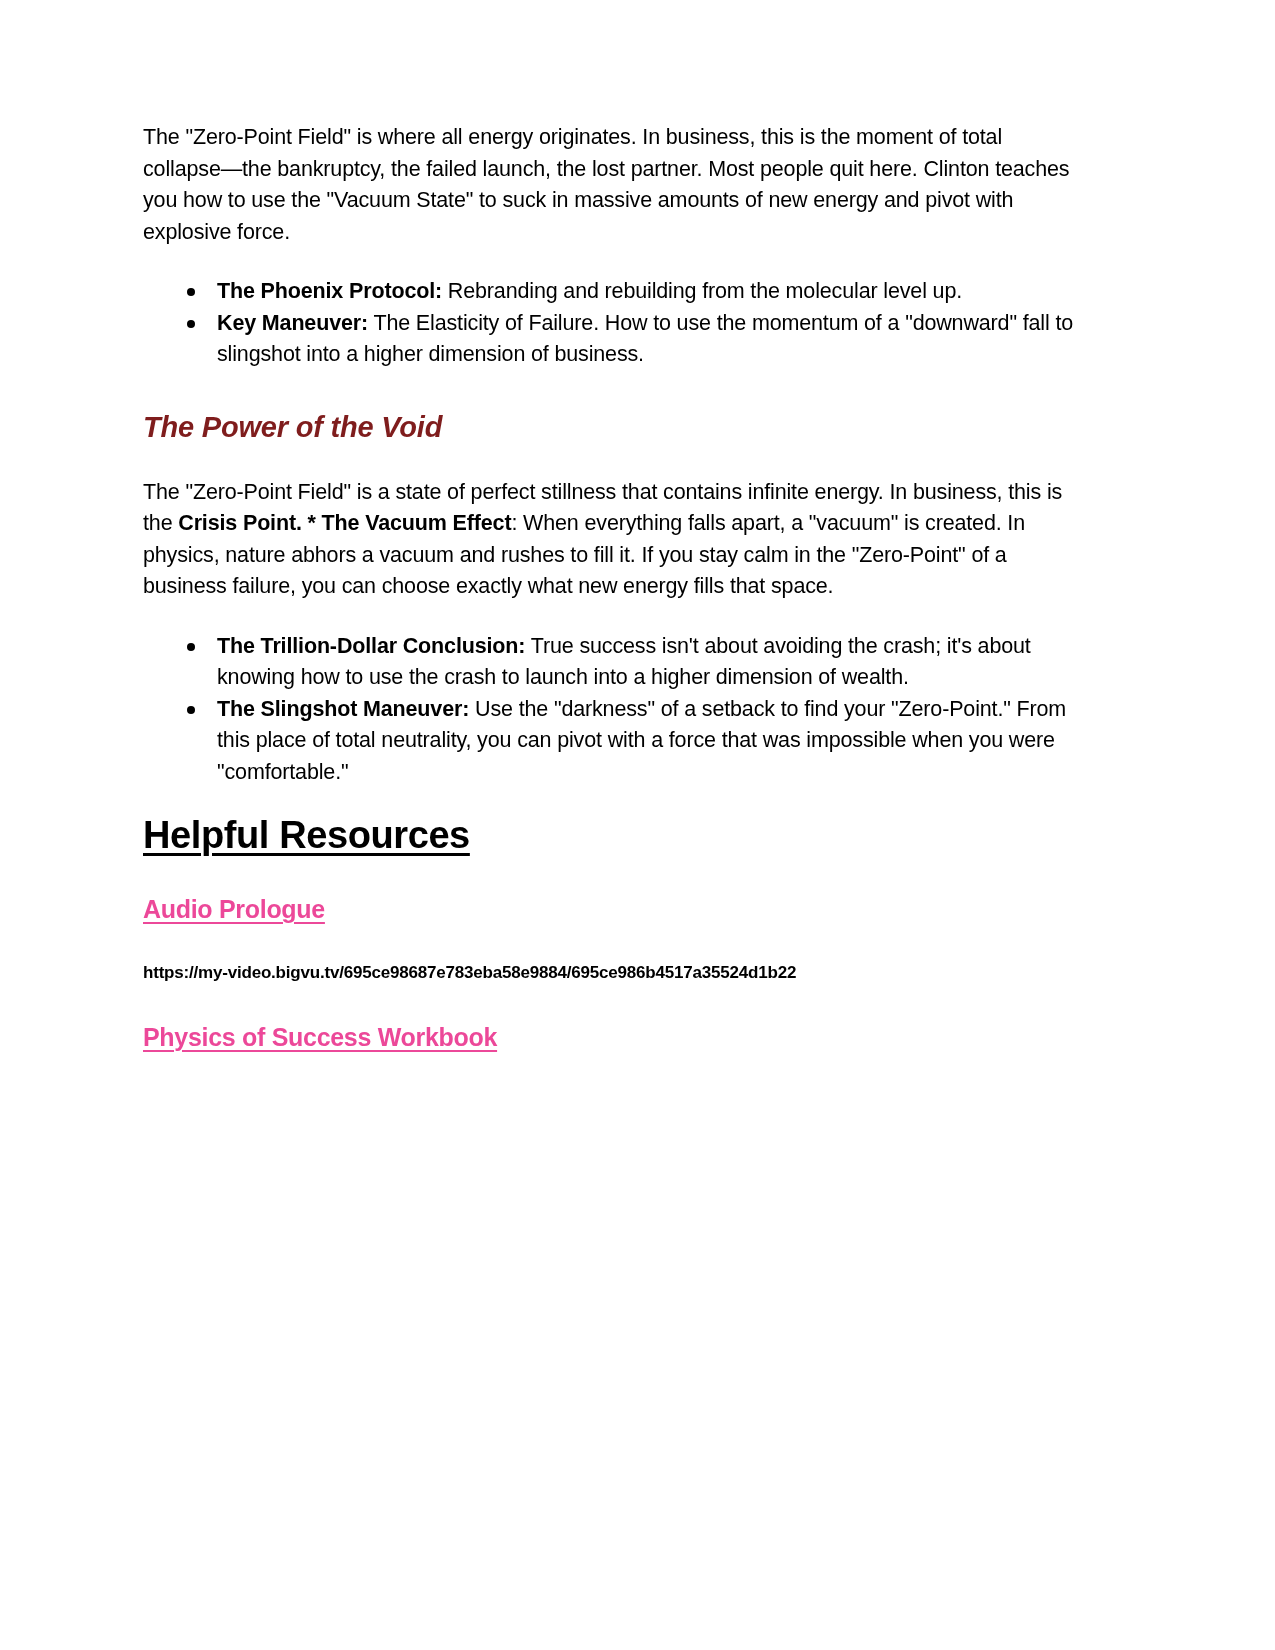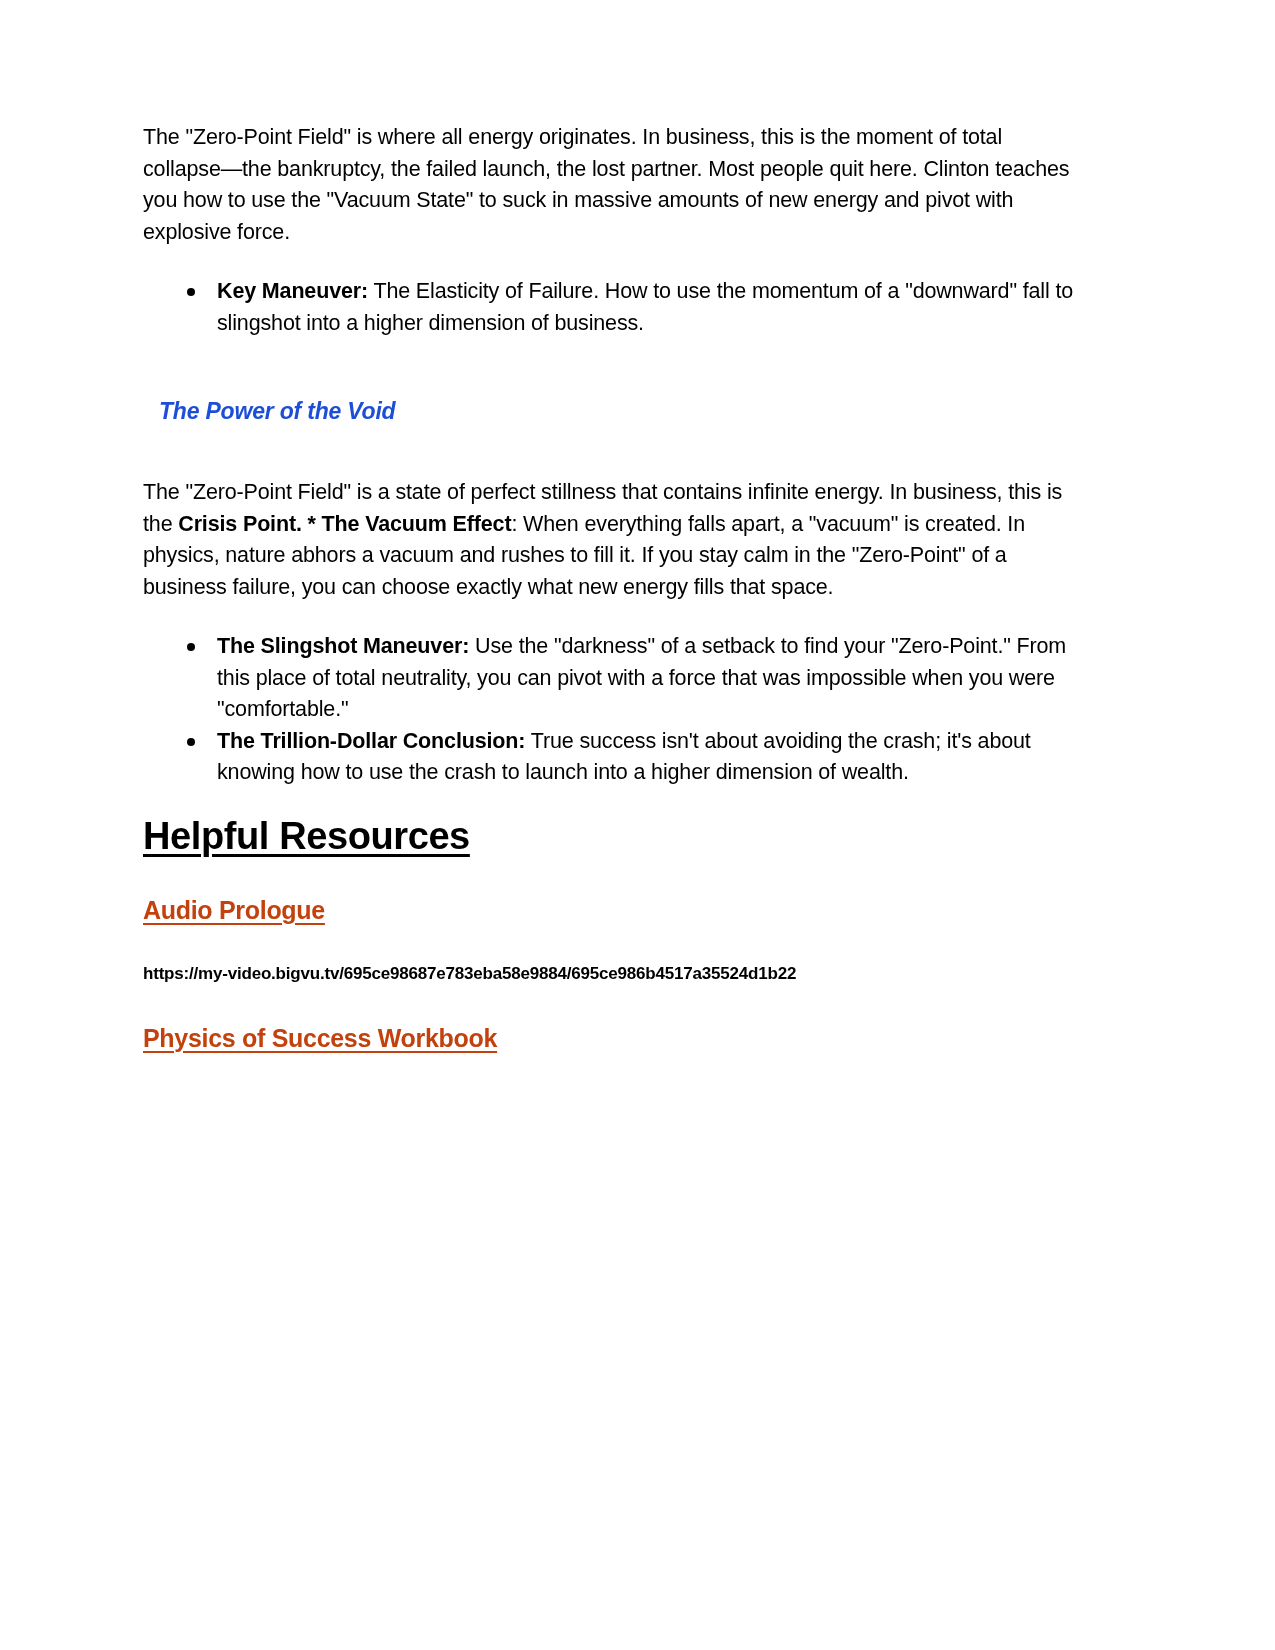--- a/index.html
+++ b/index.html
@@ -71,48 +71,48 @@
     left: 0;
     top: 12px;
     width: 8px;
     height: 8px;
     background: #000000;
     border-radius: 50%;
   }
 
   
   h3.sub-heading {
-    margin: 16px;
-    font-size: 23px;
+    margin: 0;
+    font-size: 29px;
     line-height: 32px;
     font-weight: bold;
     font-style: italic;
     letter-spacing: -0.2px;
-    color: #1d4ed8;
+    color: #7f1d1d;
   }
 
   h1.center-heading {
     margin: 0;
     font-size: 38px;
     line-height: 46px;
     font-weight: bold;
     text-decoration: underline;
     text-underline-offset: 5px;
     text-decoration-thickness: 3px;
     letter-spacing: -0.4px;
     color: #000000;
   }
 
   
   .res-link {
     display: inline-block;
     font-size: 25px;
     line-height: 34px;
     font-weight: bold;
-    color: #c2410c;
+    color: #ec4899;
     text-decoration: underline;
     text-underline-offset: 4px;
     text-decoration-thickness: 2px;
     letter-spacing: -0.3px;
     cursor: pointer;
   }
   .res-url {
     margin: 0;
     font-size: 17px;
     line-height: 38px;
@@ -132,40 +132,43 @@
 
 <div class="page">
   <div class="content">
 
     <p class="body-para">The "Zero-Point Field" is where all energy originates. In business, this is the moment of total collapse—the bankruptcy, the failed launch, the lost partner. Most people quit here. Clinton teaches you how to use the "Vacuum State" to suck in massive amounts of new energy and pivot with explosive force.</p>
 
     <div class="gap-28"></div>
 
     <ul class="bullets">
       <li>
+        <span class="bullet-dot"></span><b>The Phoenix Protocol:</b><span> Rebranding and rebuilding from the molecular level up.</span>
+      </li>
+      <li>
         <span class="bullet-dot"></span><b>Key Maneuver:</b><span> The Elasticity of Failure. How to use the momentum of a "downward" fall to slingshot into a higher dimension of business.</span>
       </li>
     </ul>
 
     <div class="gap-40"></div>
 
     <h3 class="sub-heading">The Power of the Void</h3>
 
     <div class="gap-34"></div>
 
     <p class="body-para"><span>The "Zero-Point Field" is a state of perfect stillness that contains infinite energy. In business, this is the </span><b>Crisis Point. * The Vacuum Effect</b><span>: When everything falls apart, a "vacuum" is created. In physics, nature abhors a vacuum and rushes to fill it. If you stay calm in the "Zero-Point" of a business failure, you can choose exactly what new energy fills that space.</span></p>
 
     <div class="gap-28"></div>
 
     <ul class="bullets">
       <li>
-        <span class="bullet-dot"></span><b>The Slingshot Maneuver:</b><span> Use the "darkness" of a setback to find your "Zero-Point." From this place of total neutrality, you can pivot with a force that was impossible when you were "comfortable."</span>
+        <span class="bullet-dot"></span><b>The Trillion-Dollar Conclusion:</b><span> True success isn't about avoiding the crash; it's about knowing how to use the crash to launch into a higher dimension of wealth.</span>
       </li>
       <li>
-        <span class="bullet-dot"></span><b>The Trillion-Dollar Conclusion:</b><span> True success isn't about avoiding the crash; it's about knowing how to use the crash to launch into a higher dimension of wealth.</span>
+        <span class="bullet-dot"></span><b>The Slingshot Maneuver:</b><span> Use the "darkness" of a setback to find your "Zero-Point." From this place of total neutrality, you can pivot with a force that was impossible when you were "comfortable."</span>
       </li>
     </ul>
 
     <div class="gap-24"></div>
 
     <h1 class="center-heading">Helpful Resources</h1>
 
     <div class="gap-34"></div>
 
     <div>

